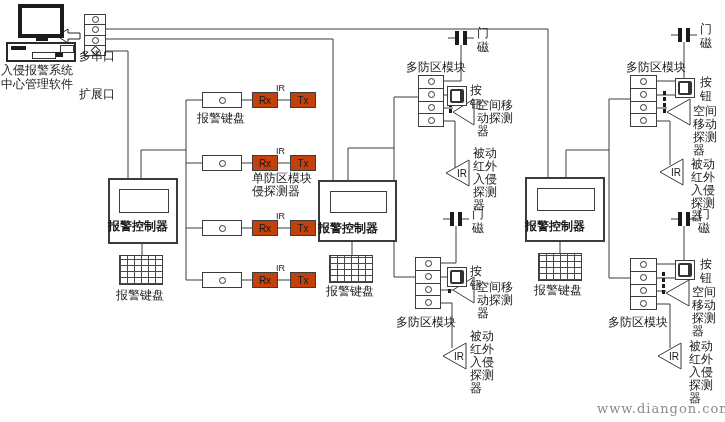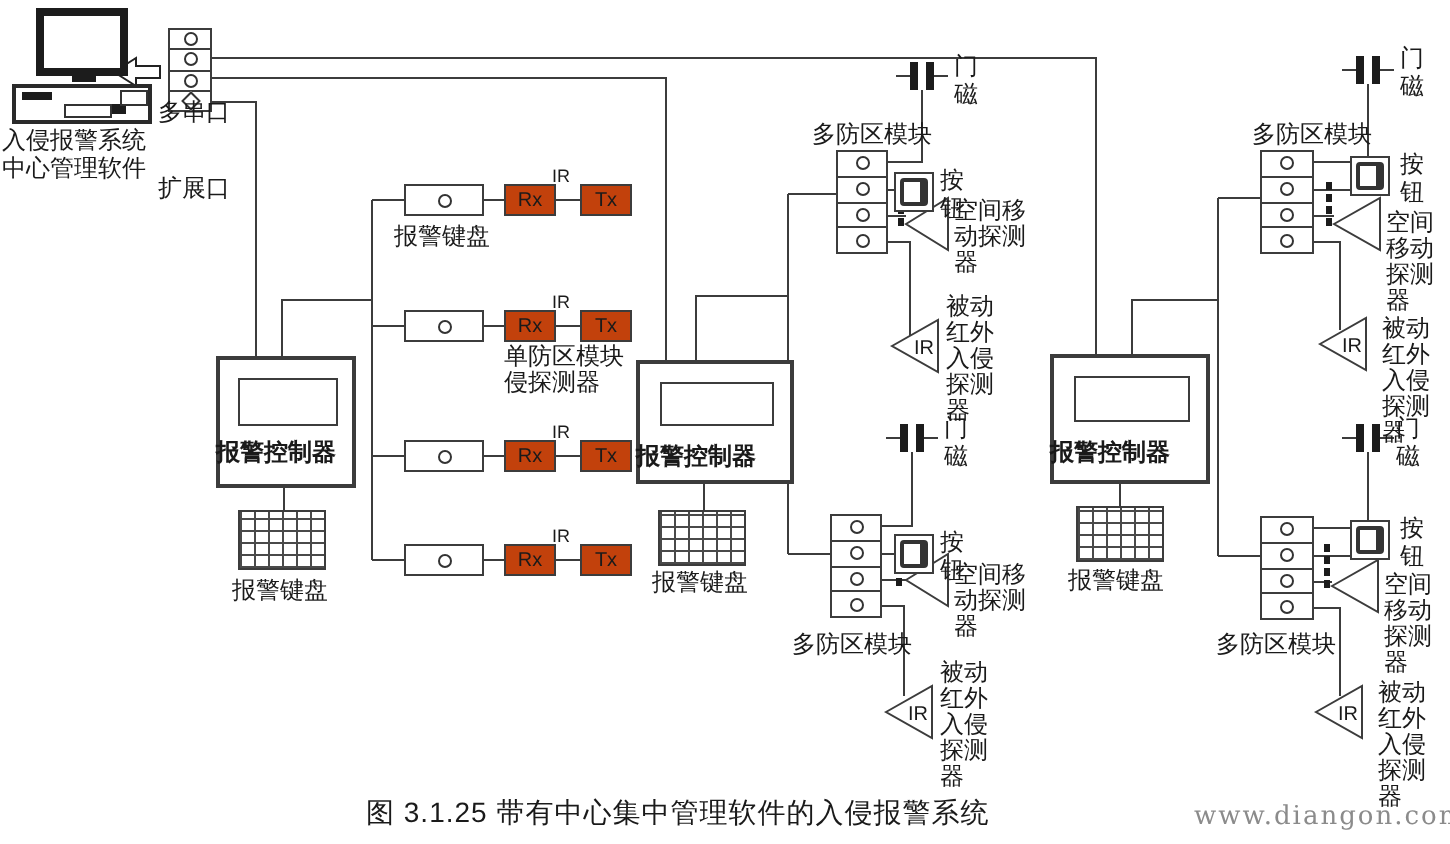--- a/index.html
+++ b/index.html
@@ -347,16 +347,15 @@
   <div class="lbl" style="left:692px;top:286px">空间</div>
   <div class="lbl" style="left:692px;top:299px">移动</div>
   <div class="lbl" style="left:692px;top:312px">探测</div>
   <div class="lbl" style="left:692px;top:325px">器</div>
   <div class="lbl" style="left:689px;top:340px">被动</div>
   <div class="lbl" style="left:689px;top:353px">红外</div>
   <div class="lbl" style="left:689px;top:366px">入侵</div>
   <div class="lbl" style="left:689px;top:379px">探测</div>
   <div class="lbl" style="left:689px;top:392px">器</div>
 
-  <div class="caption" style="left:183px;top:398px">图 3.1.25  带有中心集中管理软件的入侵报警系统</div>
   <div class="wm" style="left:597px;top:401px">www.diangon.com</div>
 
 </div>
 
 </body></html>

